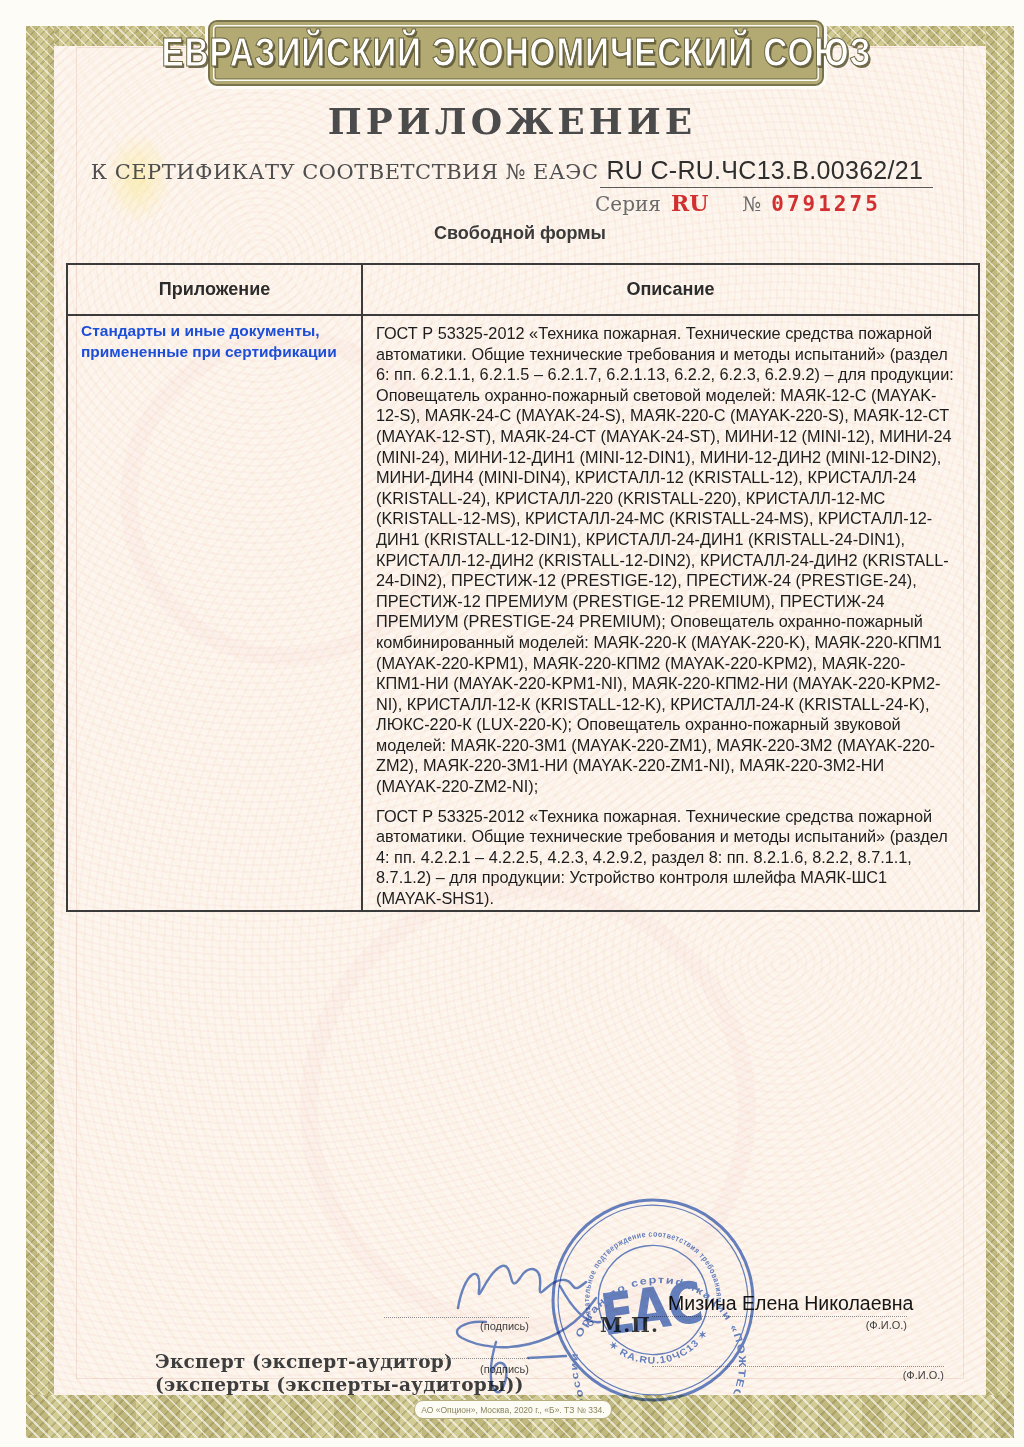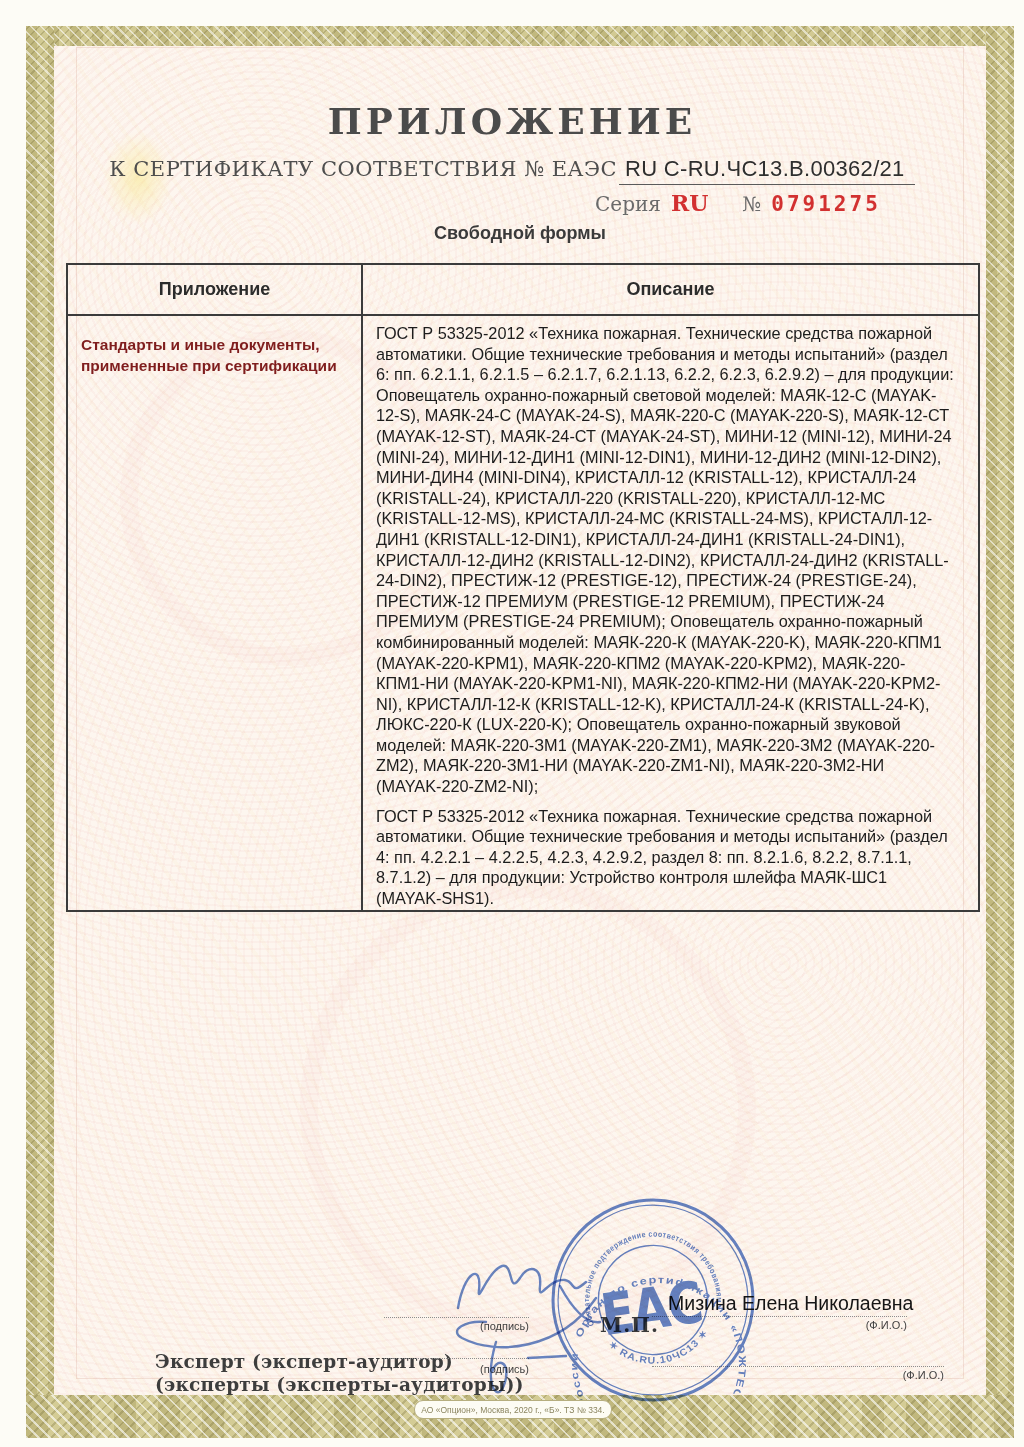--- a/index.html
+++ b/index.html
@@ -53,40 +53,40 @@
   }
   
   .doc-title{
     position:absolute;left:0;top:100px;width:1024px;text-align:center;
     font-family:"DejaVu Serif","Liberation Serif",serif;font-size:36px;font-weight:700;
     color:#4b4b4b;letter-spacing:4px;
   }
   .cert-line{position:absolute;left:0;top:156px;width:1024px;text-align:center;white-space:nowrap;}
   .cert-label{font-family:"DejaVu Serif","Liberation Serif",serif;font-size:21px;color:#4e4e4e;letter-spacing:.5px;}
   .cert-number{display:inline-block;margin-left:2px;padding:0 10px 2px 6px;border-bottom:1.5px solid #5a5a5a;
-    font-family:"Liberation Sans",sans-serif;font-size:22px;color:#2e2e2e;letter-spacing:.3px;}
+    font-family:"Liberation Sans",sans-serif;font-size:25px;color:#2e2e2e;letter-spacing:.3px;}
   .series-line{position:absolute;left:595px;top:190px;white-space:nowrap;display:flex;align-items:baseline;gap:10px;}
   .series-label{font-family:"DejaVu Serif","Liberation Serif",serif;font-size:20px;color:#6a6a6a;}
   .series-value{font-family:"DejaVu Serif","Liberation Serif",serif;font-size:22px;font-weight:700;color:#d23030;}
   .number-sign{font-family:"DejaVu Serif","Liberation Serif",serif;font-size:20px;color:#6a6a6a;margin-left:24px;}
   .serial-number{font-family:"DejaVu Sans Mono",monospace;font-size:21px;font-weight:700;color:#d23030;letter-spacing:3px;}
   .form-type{position:absolute;left:0;top:223px;width:1040px;text-align:center;
     font-size:18px;font-weight:700;color:#3a3a3a;}
   
   .cert-table{
     position:absolute;left:66px;top:263px;width:914px;height:649px;
     border:2px solid #3b3b3b;box-sizing:border-box;
     display:grid;grid-template-columns:295px 1fr;grid-template-rows:51px 1fr;
   }
   .th{display:flex;align-items:center;justify-content:center;
     font-size:18px;font-weight:700;color:#2c2c2c;border-bottom:2px solid #3b3b3b;box-sizing:border-box;}
   .th-left{border-right:2px solid #3b3b3b;}
   .td{box-sizing:border-box;}
-  .td-left{border-right:2px solid #3b3b3b;padding:18px 10px 0 13px;
-    font-size:15.5px;font-weight:700;line-height:21px;color:#7f1d1d;white-space:pre-line;}
+  .td-left{border-right:2px solid #3b3b3b;padding:4px 10px 0 13px;
+    font-size:15.5px;font-weight:700;line-height:21px;color:#1d4ed8;white-space:pre-line;}
   .td-right{padding:7px 24px 0 13px;font-size:16.3px;line-height:20.6px;color:#1d1d1d;}
   .td-right p{margin:0 0 9px 0;}
   .td-right p:last-child{margin-bottom:0;}
   
   .sig-label{position:absolute;font-family:"DejaVu Serif","Liberation Serif",serif;font-weight:700;
     font-size:18.5px;line-height:23px;color:#3d3d3d;white-space:pre-line;letter-spacing:.2px;}
   .lbl-leader{left:155px;top:1294px;}
   .lbl-expert{left:155px;top:1350px;}
   .rule{position:absolute;height:0;border-top:1px dotted #8e8e8e;}
   .rule-sig1{left:384px;top:1317px;width:145px;}
@@ -125,20 +125,23 @@
   <div class="wm-blob"></div>
   <div class="wm-ring" style="left:300px;top:880px;width:420px;height:420px;"></div>
   <div class="wm-ring" style="left:120px;top:330px;width:300px;height:300px;"></div>
   <div class="inner-hairline"></div>
 
   <div class="band band-top"></div>
   <div class="band band-left"></div>
   <div class="band band-right"></div>
   <div class="band band-bottom"></div>
 
+  <div class="banner">
+    <span class="banner-title">ЕВРАЗИЙСКИЙ ЭКОНОМИЧЕСКИЙ СОЮЗ</span>
+  </div>
 
   <div class="doc-title">ПРИЛОЖЕНИЕ</div>
 
   <div class="cert-line">
     <span class="cert-label">К СЕРТИФИКАТУ СООТВЕТСТВИЯ № ЕАЭС</span><span class="cert-number">RU C-RU.ЧС13.В.00362/21</span>
   </div>
 
   <div class="series-line">
     <span class="series-label">Серия</span>
     <span class="series-value">RU</span>

